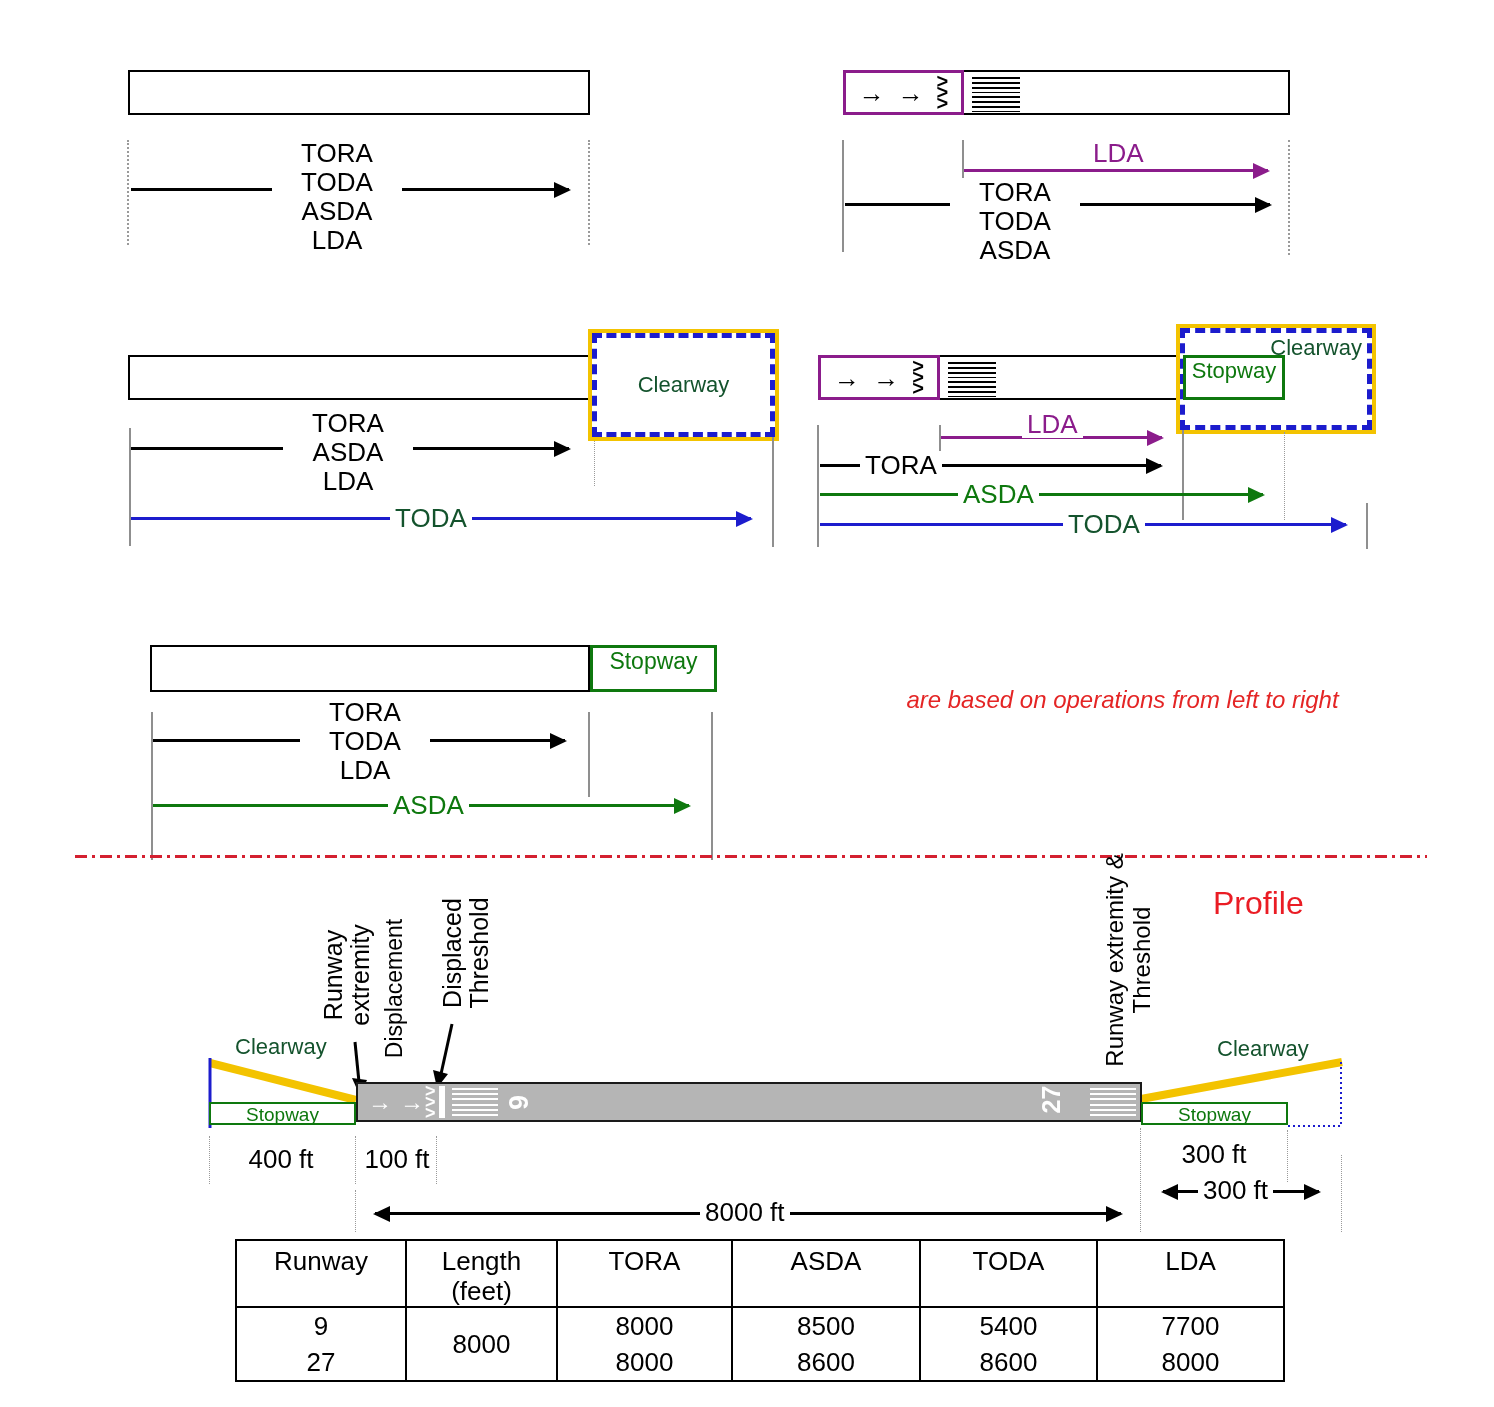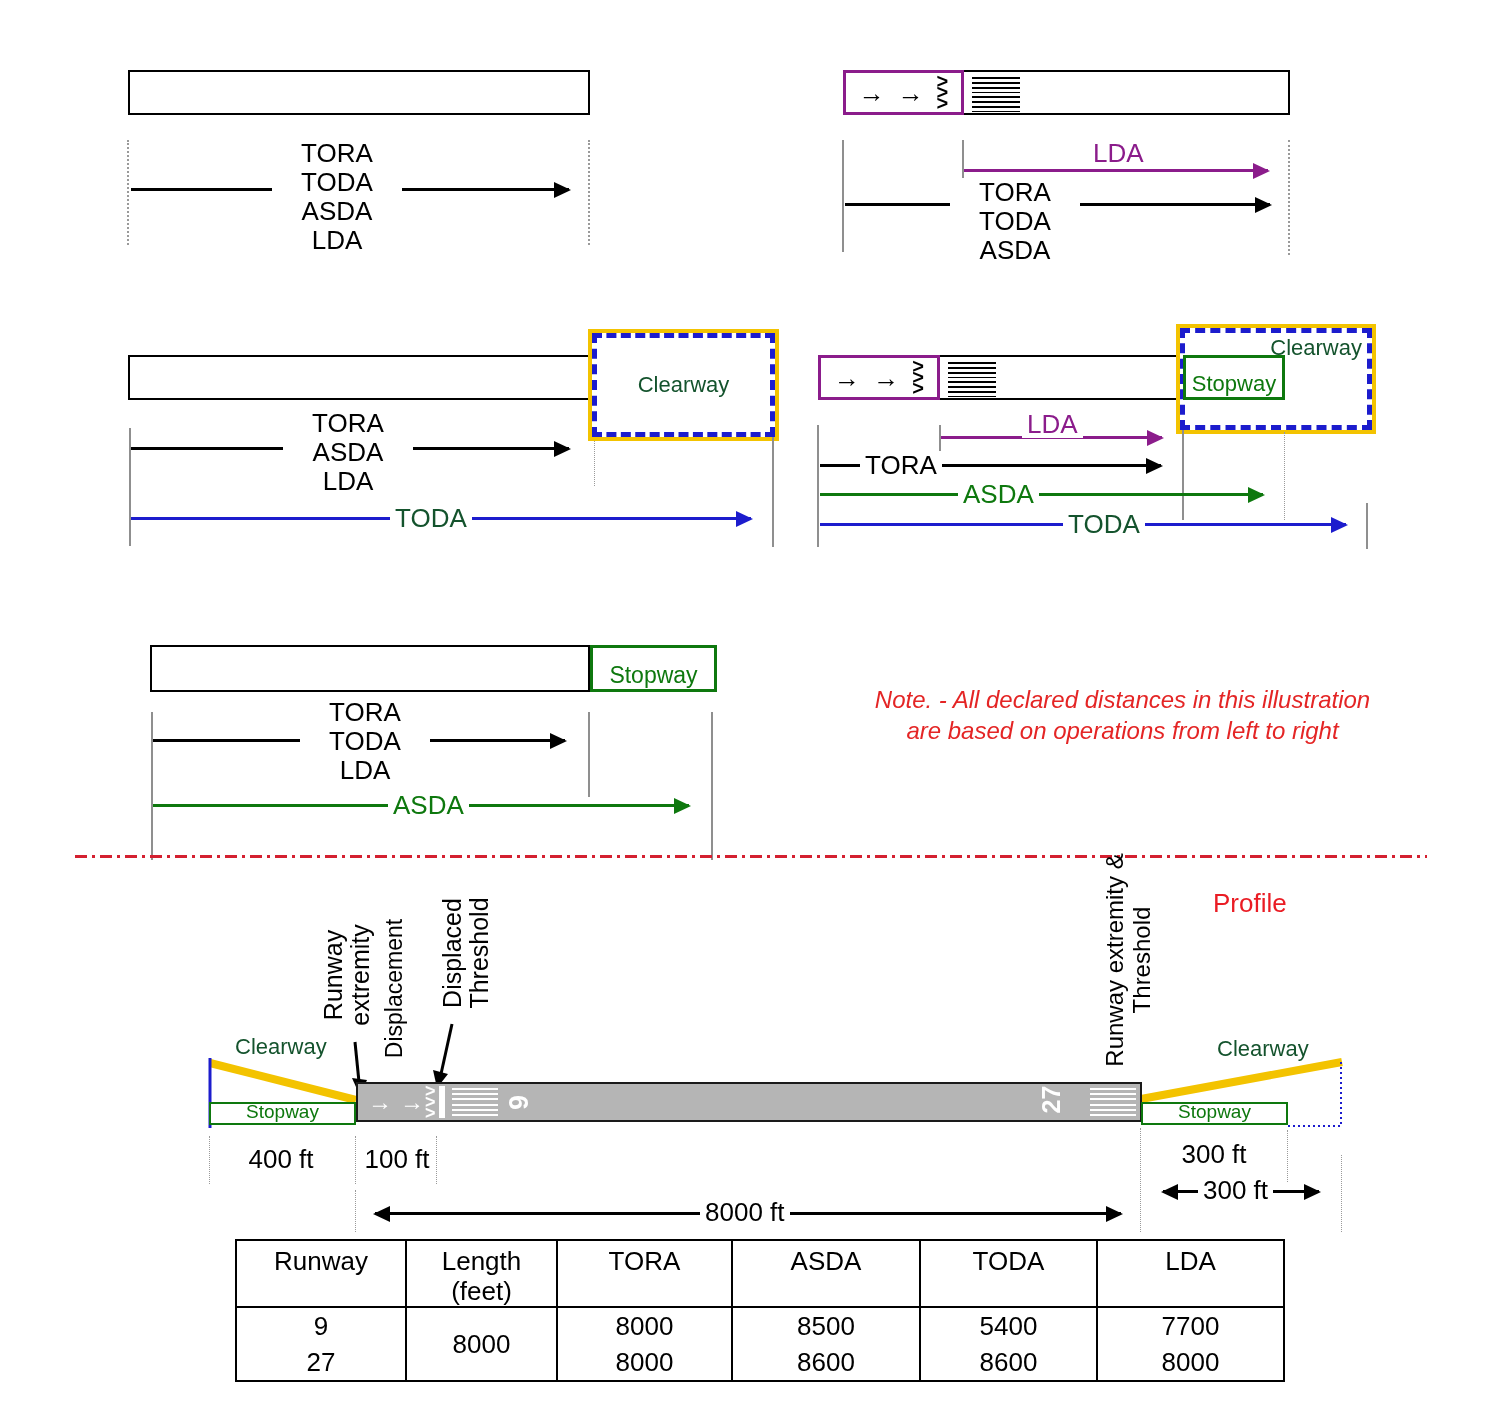--- a/index.html
+++ b/index.html
@@ -13,21 +13,21 @@
   .harrow::after{content:"";position:absolute;right:-2px;top:-9.5px;width:0;height:0;
     border:8px solid transparent;border-right:0;border-left:17px solid var(--ac,#000);}
   .harrow.double::before{content:"";position:absolute;left:-2px;top:-9.5px;width:0;height:0;
     border:8px solid transparent;border-left:0;border-right:17px solid var(--ac,#000);}
   .lbl{position:absolute;font-size:26px;line-height:28px;white-space:nowrap;background:#fff;padding:0 5px;}
   .stack{position:absolute;text-align:center;font-size:26px;line-height:29px;background:#fff;}
   .stack span{display:block;}
   .clearway-box{position:absolute;border:5px dashed #1c1ccd;outline:4px solid #f3c300;
     box-sizing:border-box;background:#fff;}
   .stopway-box{position:absolute;border:3px solid #0e780e;box-sizing:border-box;background:#fff;
-    display:flex;align-items:flex-end;justify-content:center;}
+    display:flex;align-items:flex-start;justify-content:center;}
   .purple-seg{position:absolute;border:3px solid #8b1c8b;box-sizing:border-box;background:#fff;
     display:flex;align-items:center;justify-content:space-evenly;}
   .glyph-arrow{font-size:26px;font-weight:bold;line-height:1;}
   .chev{display:flex;flex-direction:column;font-weight:bold;font-size:20px;line-height:11px;}
   .thr-bars{position:absolute;width:48px;height:16px;
     background:repeating-linear-gradient(to bottom,#000 0 2px,transparent 2px 5px);}
   .thr-bars-w{position:absolute;width:46px;height:14px;
     background:repeating-linear-gradient(to bottom,#fff 0 2px,transparent 2px 5px);}
   .rot{position:absolute;transform:rotate(-90deg);white-space:pre-line;text-align:center;
     font-size:25px;line-height:27px;display:flex;align-items:center;justify-content:center;}
@@ -154,28 +154,27 @@
     <div class="stack" style="left:300px;top:698px;width:130px;">
       <span>TORA</span>
       <span>TODA</span>
       <span>LDA</span>
     </div>
     <div class="harrow" style="left:153px;top:804px;width:536px;--ac:#0e780e;"></div>
     <div class="lbl green" style="left:388px;top:791px;">ASDA</div>
   </div>
 
   <div class="note" style="left:860px;top:684px;width:525px;">
-    <div>Note. - All declared distances in this illustration</div>
     <div>are based on operations from left to right</div>
   </div>
 
   <div class="divider" style="left:75px;top:855px;width:1352px;"></div>
 
   <div>
-    <div class="lbl red" style="left:1208px;top:889px;font-size:26px;background:transparent;">Profile</div>
+    <div class="lbl red" style="left:1208px;top:889px;font-size:32px;background:transparent;">Profile</div>
 
     <div class="rot" style="left:282px;top:948px;width:130px;height:54px;">Runway
 extremity</div>
     <div class="rot" style="left:314px;top:975px;width:160px;height:27px;font-size:23px;">Displacement</div>
     <div class="rot" style="left:401px;top:926px;width:130px;height:54px;">Displaced
 Threshold</div>
     <div class="rot" style="left:1013px;top:933px;width:230px;height:54px;font-size:24px;">Runway extremity &amp;
 Threshold</div>
 
     <div class="lbl blue" style="left:230px;top:1033px;font-size:22px;background:transparent;">Clearway</div>

